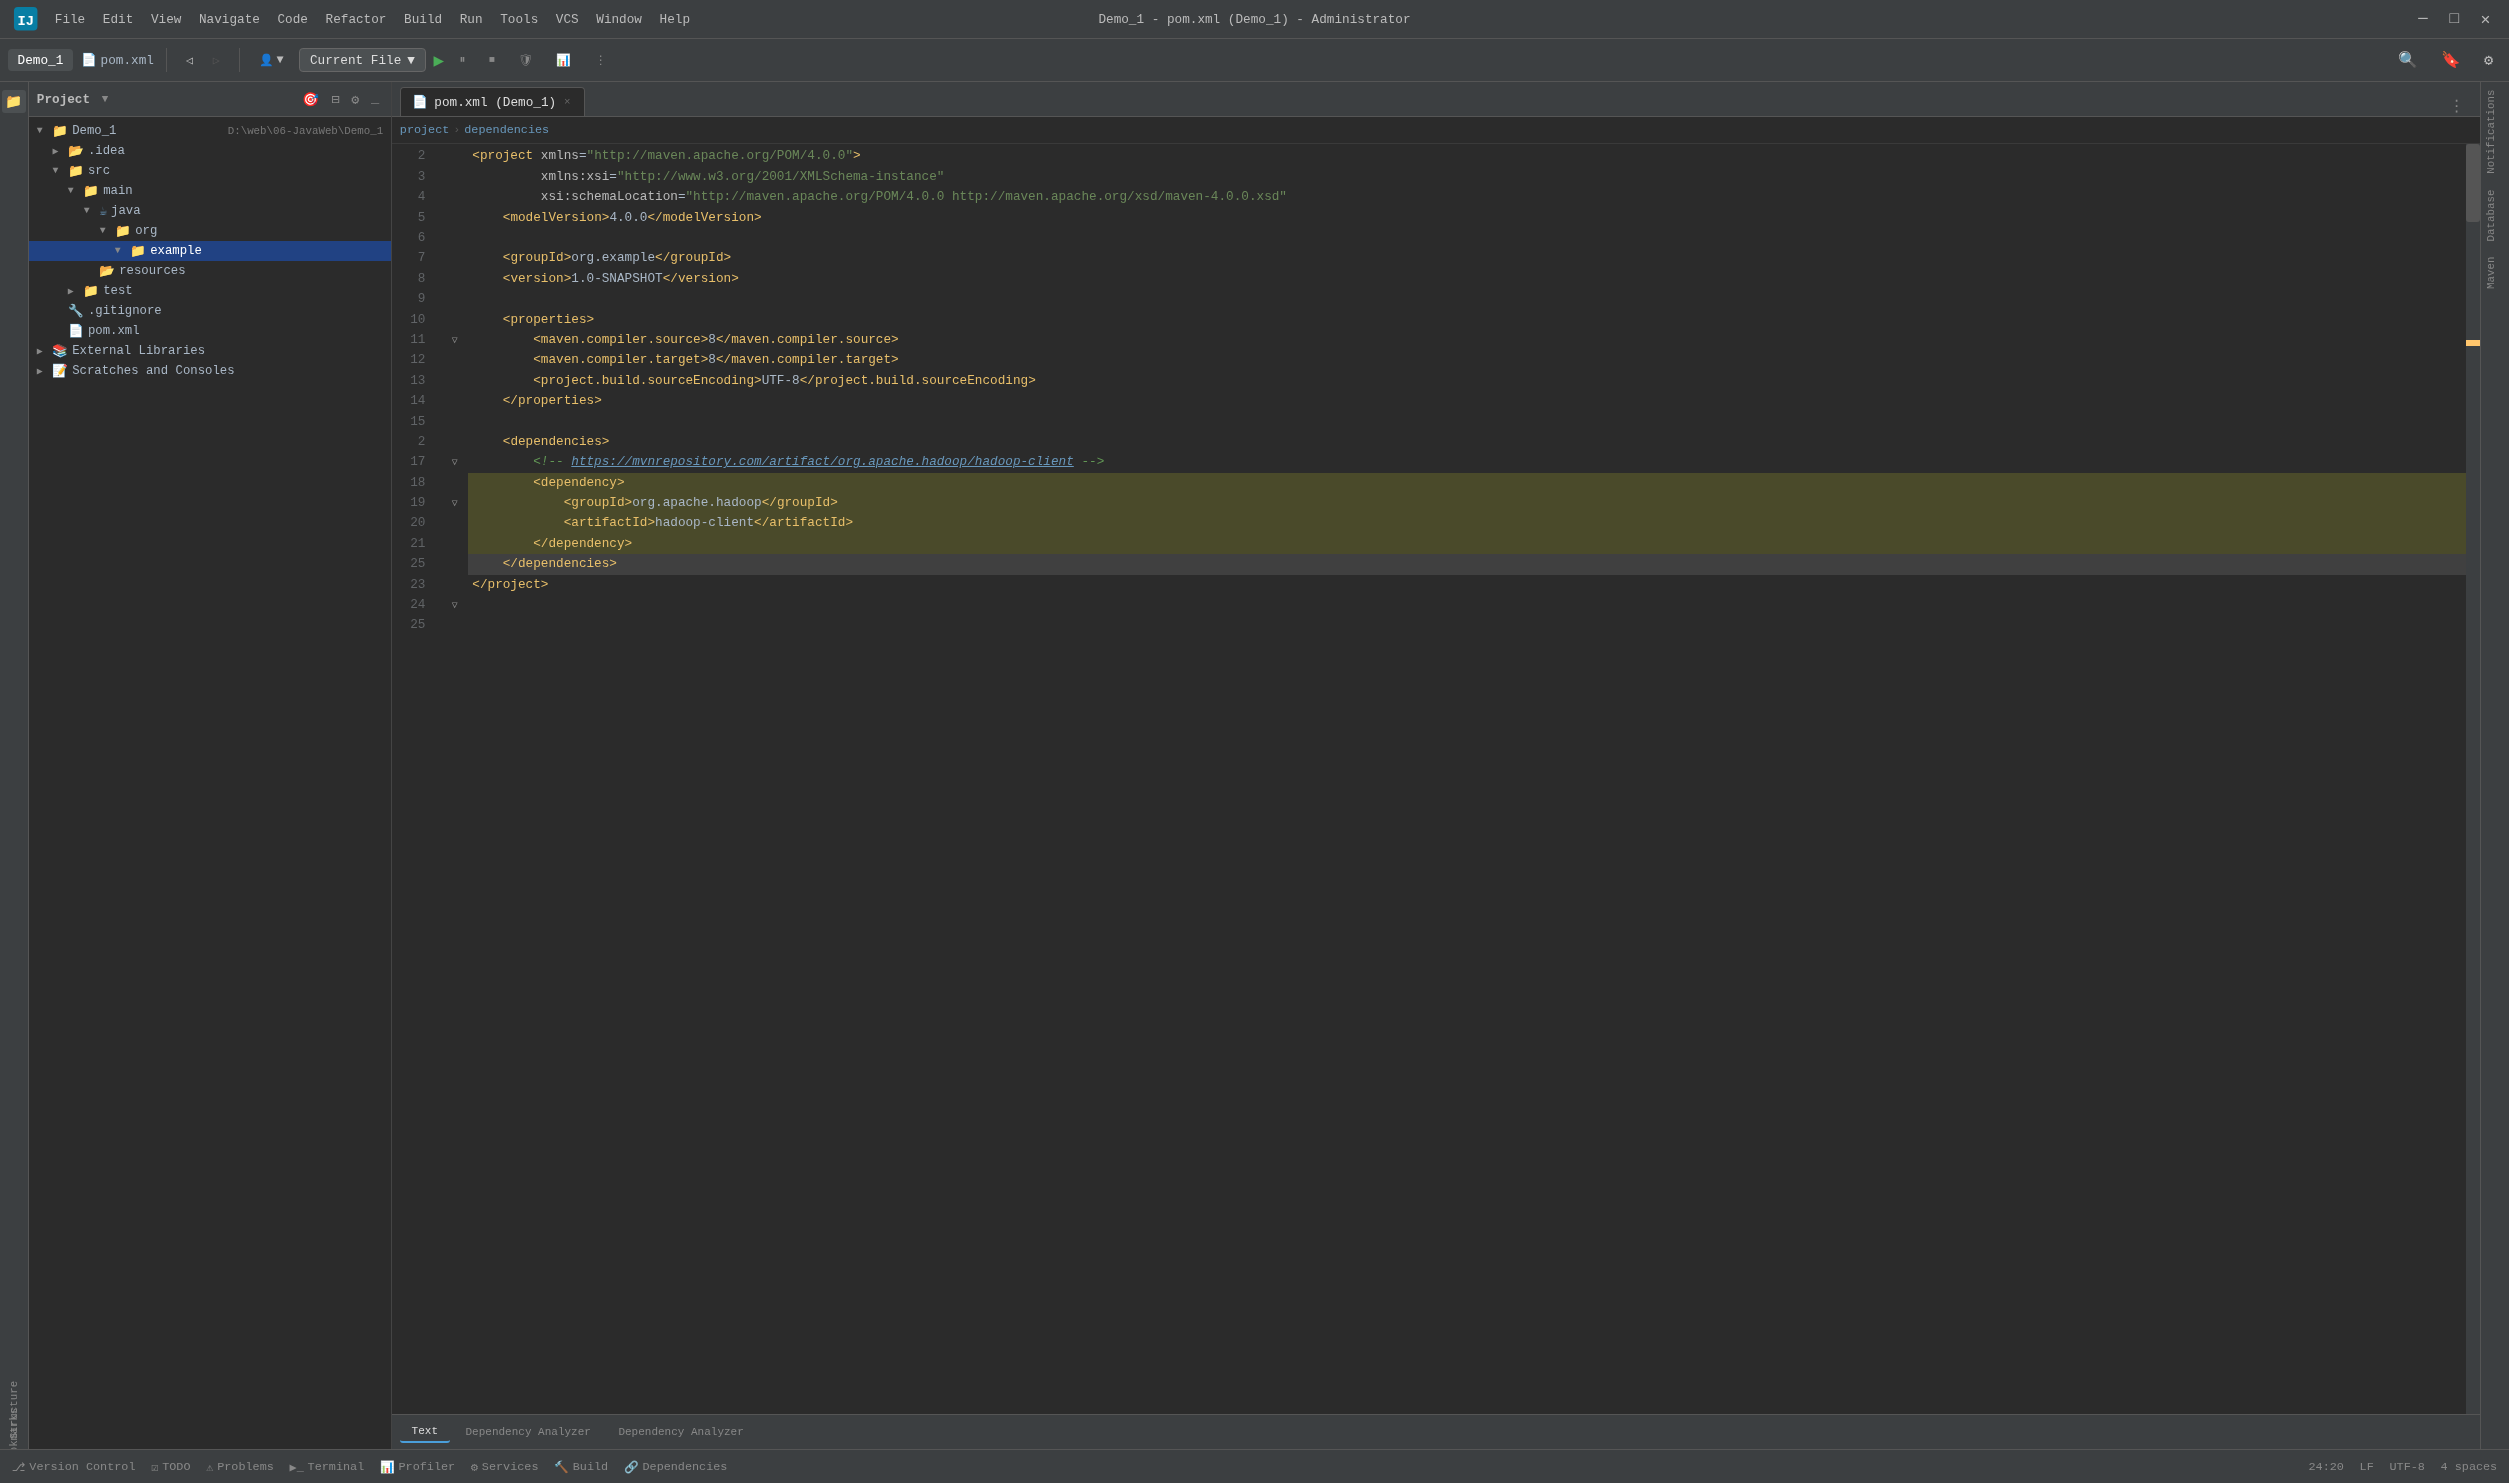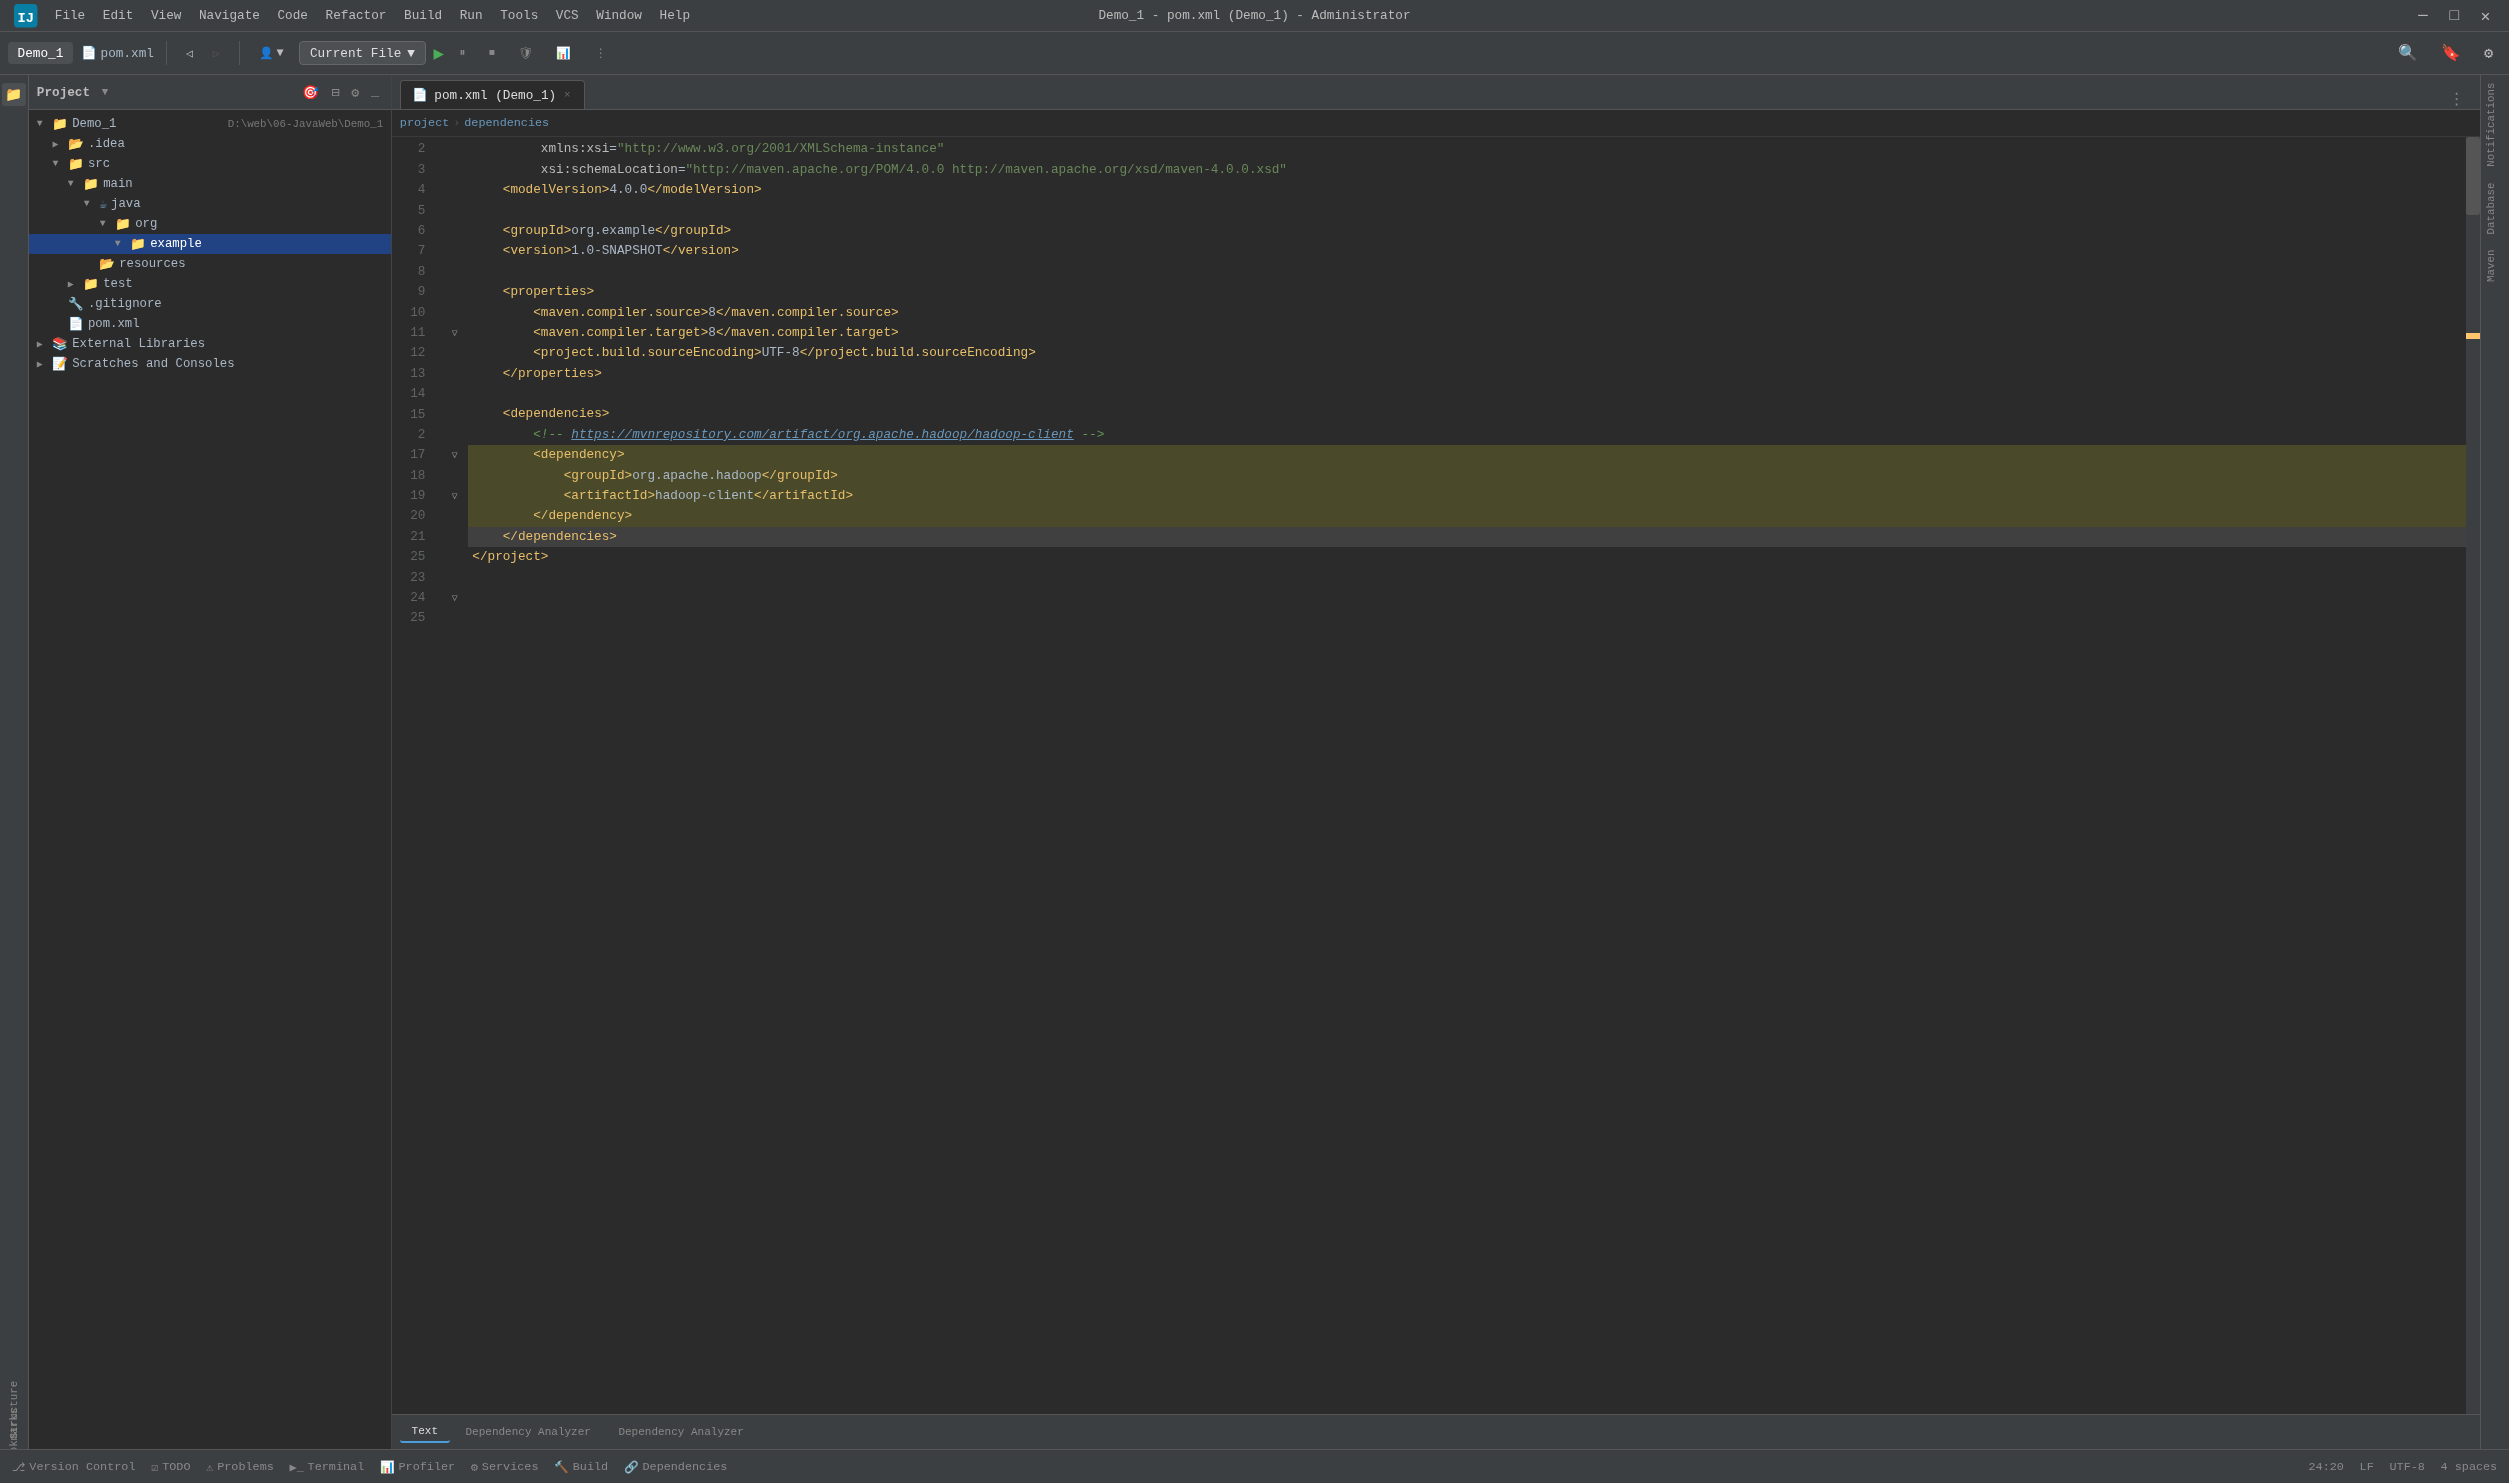--- a/index.html
+++ b/index.html
@@ -10,21 +10,21 @@
       font-size: 12.7px;
       width: 2509px;
       height: 1484px;
       overflow: hidden;
       display: flex;
       flex-direction: column;
     }
 
     
     .title-bar {
-      height: 32px;
+      height: 39px;
       background: #3c3f41;
       display: flex;
       align-items: center;
       padding: 0 11.8px;
       flex-shrink: 0;
       border-bottom: 1px solid #555;
     }
     .title-bar-logo {
       width: 27.4px;
       height: 27.4px;
@@ -703,20 +703,23 @@
         <div class="gutter-line"></div>
         <div class="gutter-line"></div>
         <div class="gutter-line">
             <span class="fold-arrow">▽</span>
           </div>
         <div class="gutter-line"></div>
       </div>
 
       <div class="code-content">
 
+        <div class="code-line">
+          <span class="xml-bracket">&lt;<span class="xml-tag">project</span> <span class="xml-attr">xmlns</span><span class="xml-eq">=</span><span class="xml-val">"http://maven.apache.org/POM/4.0.0"</span>&gt;</span>
+        </div>
 
         <div class="code-line">
           <span>         <span class="xml-attr">xmlns:xsi</span><span class="xml-eq">=</span><span class="xml-val">"http://www.w3.org/2001/XMLSchema-instance"</span></span>
         </div>
 
         <div class="code-line">
           <span>         <span class="xml-attr">xsi:schemaLocation</span><span class="xml-eq">=</span><span class="xml-val">"http://maven.apache.org/POM/4.0.0 http://maven.apache.org/xsd/maven-4.0.0.xsd"</span></span>
         </div>
 
         <div class="code-line">

